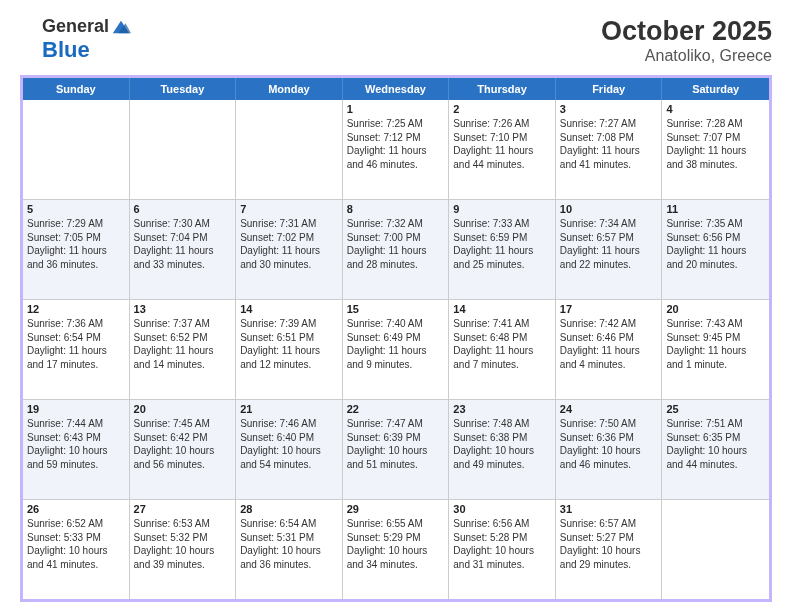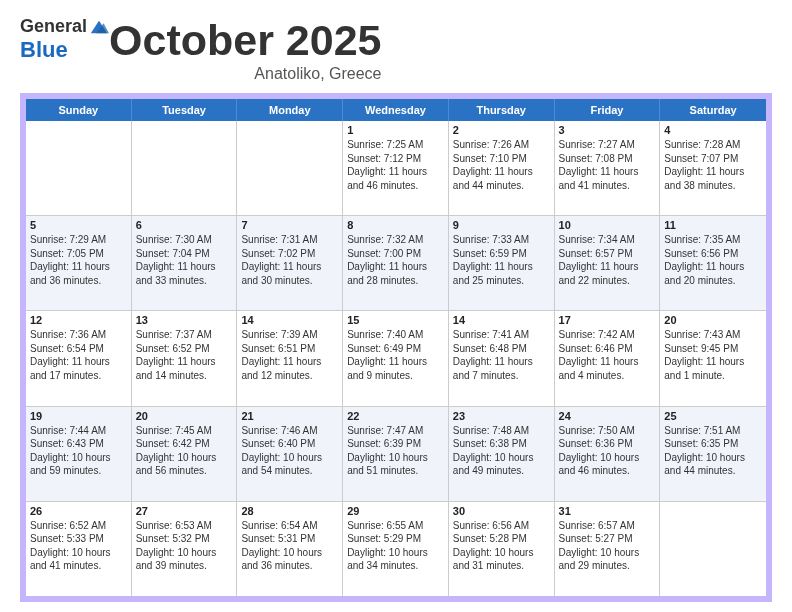--- a/index.html
+++ b/index.html
@@ -12,22 +12,24 @@
     }
     .page {
       width: 792px;
       height: 612px;
       padding: 16px 20px 10px 20px;
       display: flex;
       flex-direction: column;
     }
     .header {
       display: flex;
+      justify-content: space-between;
       align-items: flex-start;
       margin-bottom: 10px;
+      margin-left: 22px;
     }
     .logo {
       display: flex;
       flex-direction: column;
       align-items: flex-start;
     }
     .logo-text {
       display: flex;
       align-items: center;
     }
@@ -43,33 +45,33 @@
     }
     .logo-icon {
       width: 20px;
       height: 20px;
       margin-left: 2px;
     }
     .title-section {
       text-align: right;
     }
     .month-title {
-      font-size: 43px;
+      font-size: 27px;
       font-weight: bold;
       color: #333;
     }
     .location {
       font-size: 16px;
       color: #555;
     }
     .calendar {
       flex: 1;
       display: flex;
       flex-direction: column;
-      border: 6px solid #c4b5fd;
+      border: 3px solid #c4b5fd;
     }
     .cal-header {
       display: grid;
       grid-template-columns: repeat(7, 1fr);
       background: #2a72c3;
     }
     .cal-header-cell {
       color: #fff;
       font-size: 11px;
       font-weight: bold;

